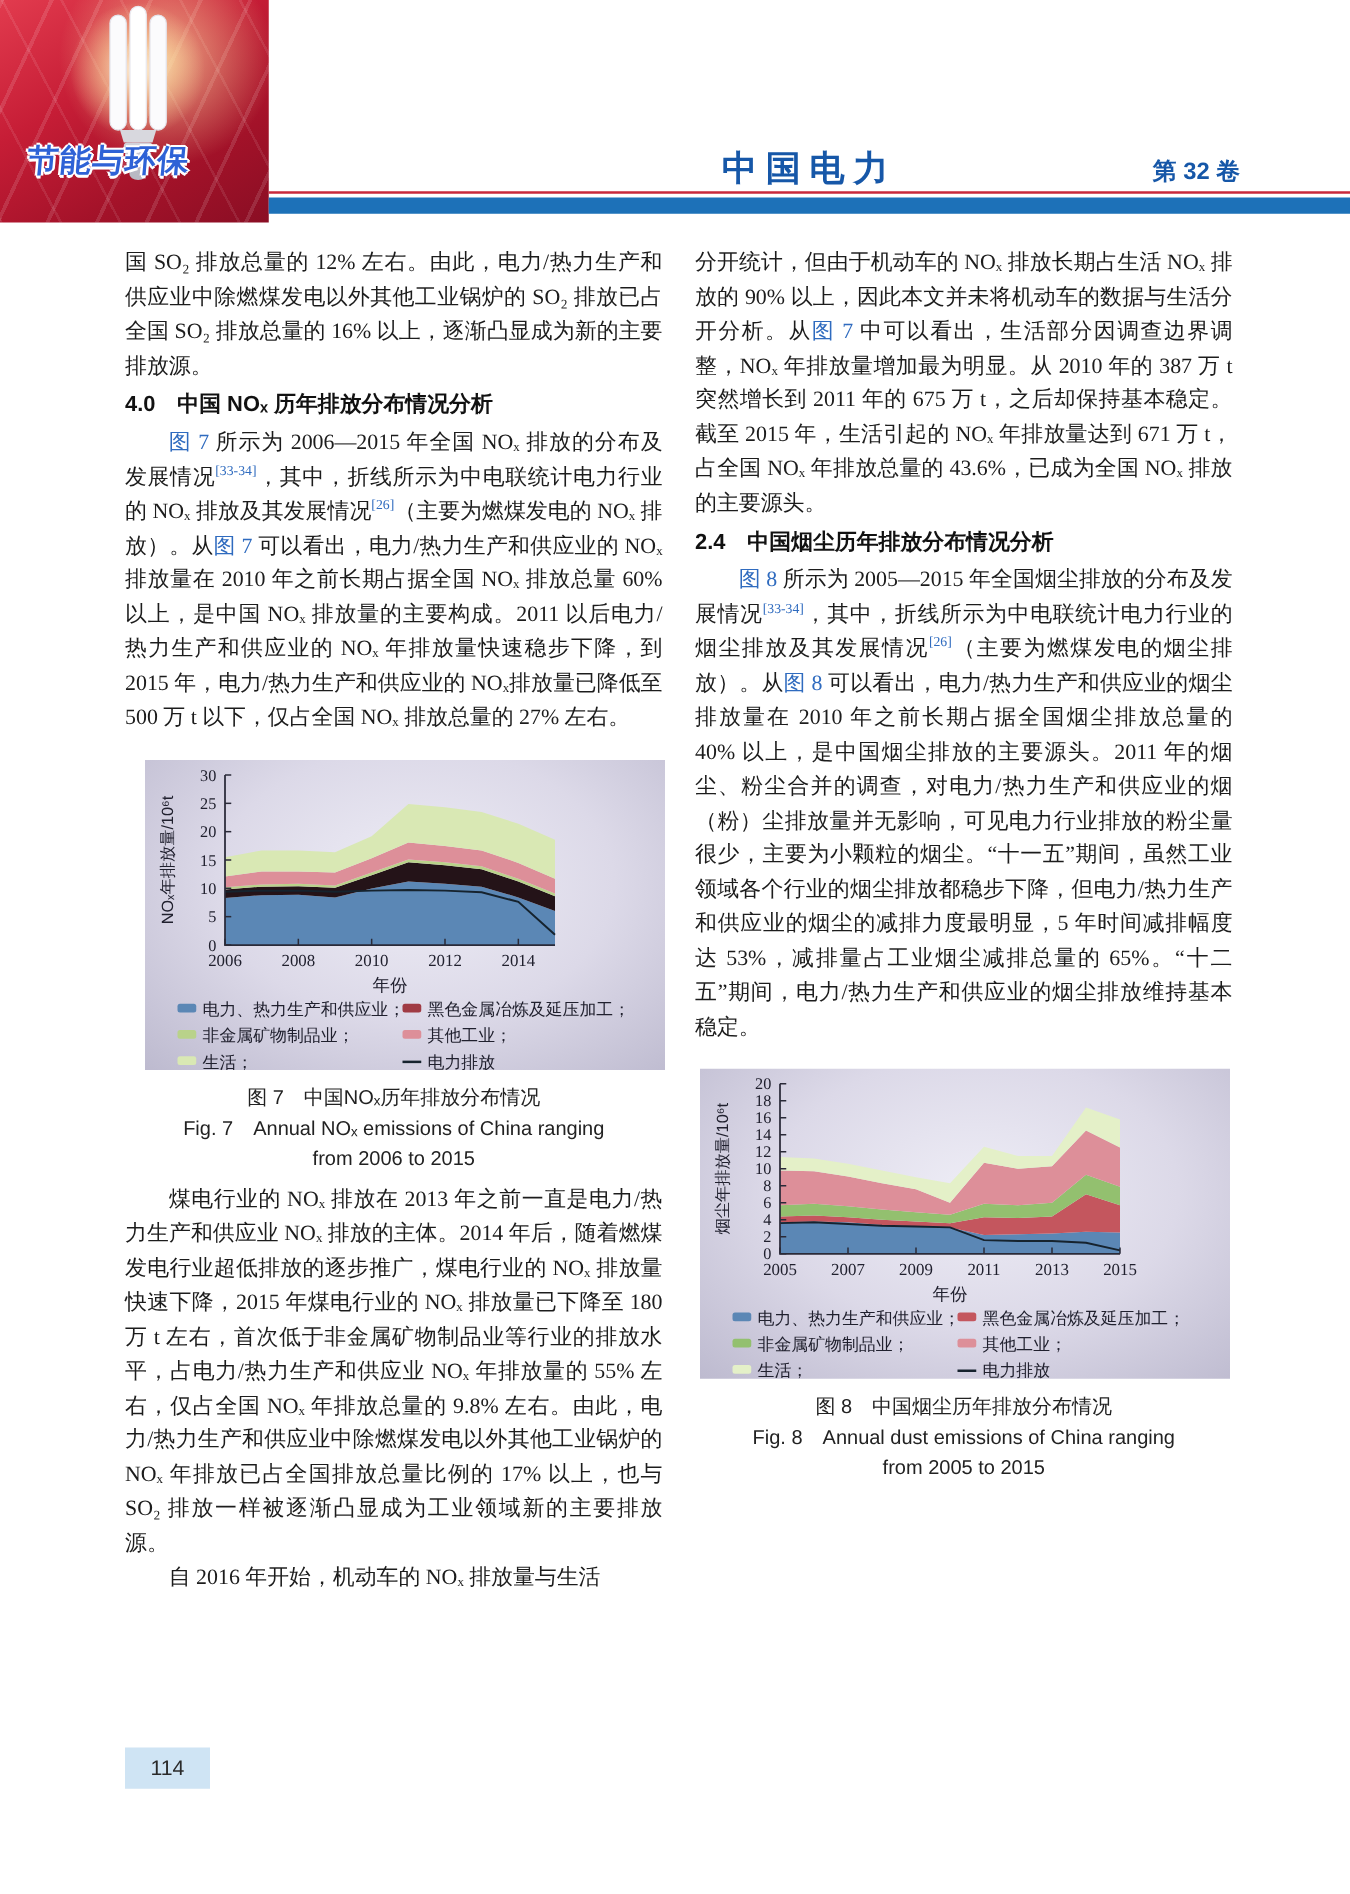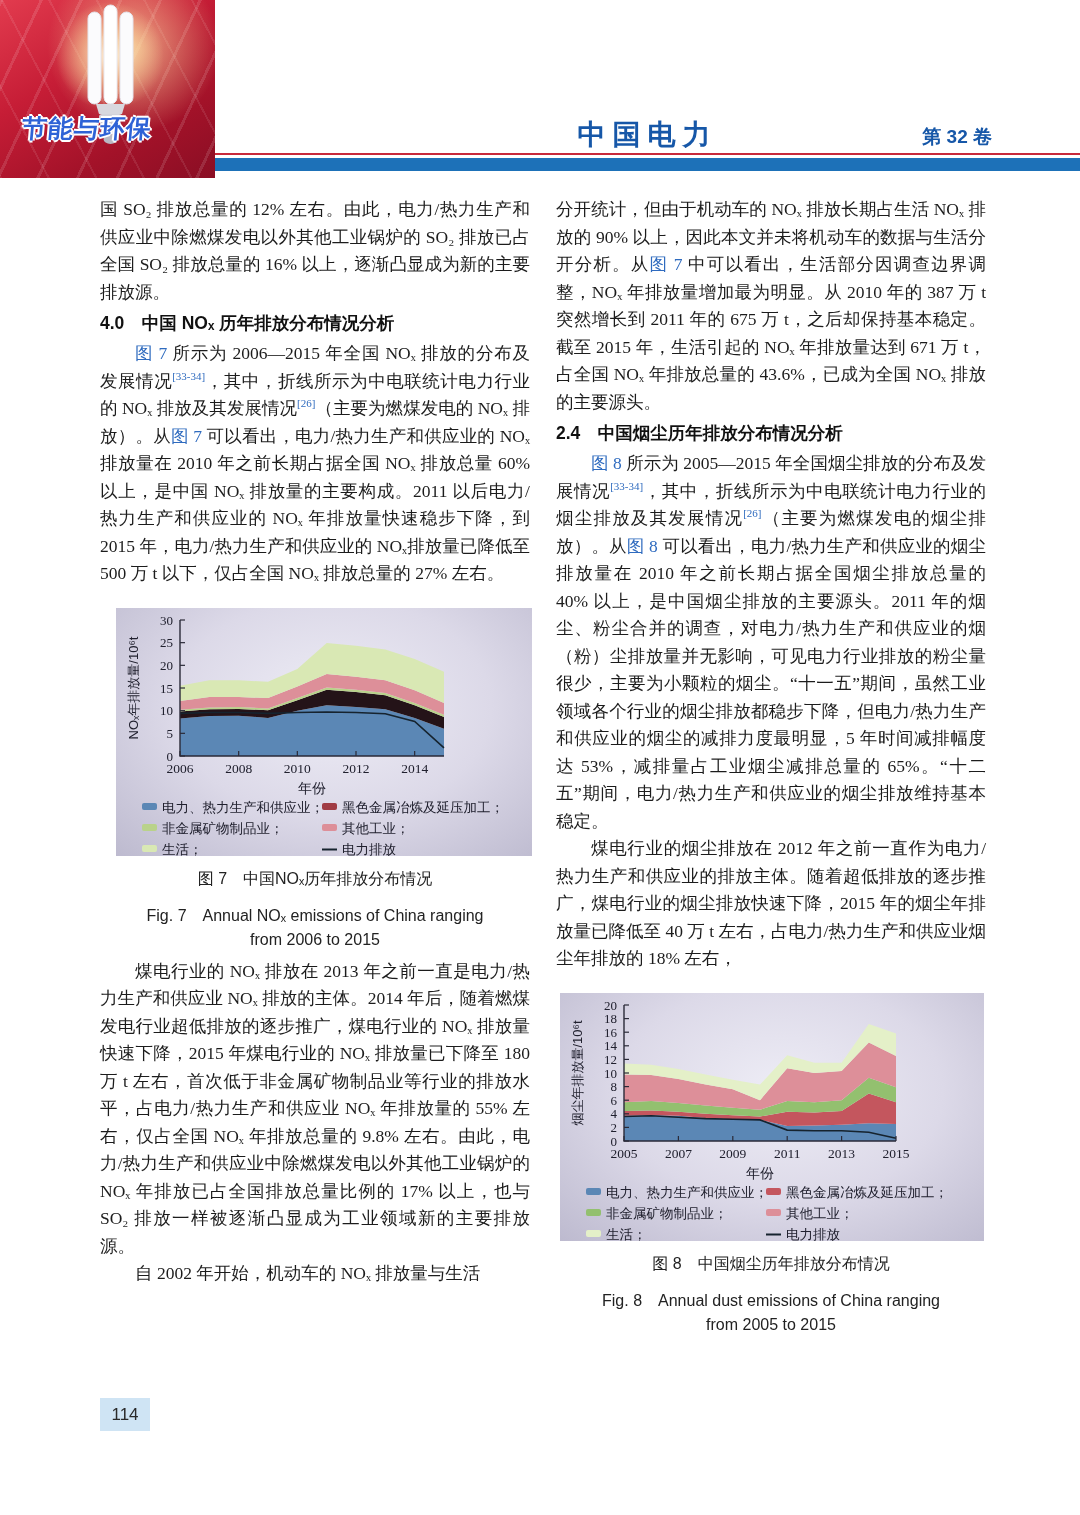--- a/index.html
+++ b/index.html
@@ -38,23 +38,23 @@
 
   
   figure{margin:0;}
   .panel{margin:20px 0 10px 0;
     background:radial-gradient(ellipse at 52% 40%, #eeedf6 0%, #dcd9e8 52%, #bdbacf 100%);}
   .panel-f7{width:416px;height:248px;margin-left:16px;}
   .panel-f8{width:424px;height:248px;margin-left:4px;}
   .cap-cn{text-align:center;font-family:"Liberation Sans",sans-serif;font-weight:normal;
     font-size:16px;line-height:26px;color:#222;margin-top:8px;}
   .cap-en{text-align:center;font-family:"Liberation Sans",sans-serif;
-    font-size:16px;line-height:24px;color:#222;max-width:372px;margin:12px auto 6px auto;}
-
-  .pagenum{position:absolute;left:100px;top:1398px;width:50px;height:33px;
+    font-size:16px;line-height:24px;color:#222;max-width:372px;margin:0 auto 6px auto;}
+
+  .pagenum{position:absolute;left:100px;top:1398px;width:68px;height:33px;
     background:#cfe4f4;text-align:center;font-family:"Liberation Sans",sans-serif;
     font-size:17px;line-height:33px;color:#2a2a2a;}
 </style>
 </head>
 <body>
 
 <div class="page">
 
   <div>
     <div class="brand">
@@ -137,28 +137,27 @@
             <line x1="206" y1="241.5" x2="221" y2="241.5" stroke="#16232e" stroke-width="2"></line>
             <text x="226" y="246" fill="#20202e" font-size="13.5" font-family="&quot;Liberation Sans&quot;, sans-serif">电力排放</text>
           </svg></div>
       <figcaption>
         <div class="cap-cn">图 7　中国NOₓ历年排放分布情况</div>
         <div class="cap-en">Fig. 7　Annual NOₓ emissions of China ranging from 2006 to 2015</div>
       </figcaption>
     </figure>
 
     <p class="body indent"><span>煤电行业的 NOₓ 排放在 2013 年之前一直是电力/热力生产和供应业 NOₓ 排放的主体。2014 年后，随着燃煤发电行业超低排放的逐步推广，煤电行业的 NOₓ 排放量快速下降，2015 年煤电行业的 NOₓ 排放量已下降至 180 万 t 左右，首次低于非金属矿物制品业等行业的排放水平，占电力/热力生产和供应业 NOₓ 年排放量的 55% 左右，仅占全国 NOₓ 年排放总量的 9.8% 左右。由此，电力/热力生产和供应业中除燃煤发电以外其他工业锅炉的 NOₓ 年排放已占全国排放总量比例的 17% 以上，也与 SO₂ 排放一样被逐渐凸显成为工业领域新的主要排放源。</span></p>
-    <p class="body indent"><span>自 2002 年开始，机动车的 NOₓ 排放量与生活</span></p>
+    <p class="body indent"><span>自 2016 年开始，机动车的 NOₓ 排放量与生活</span></p>
   </section>
 
   <section class="col col-right">
     <p class="body"><span>分开统计，但由于机动车的 NOₓ 排放长期占生活 NOₓ 排放的 90% 以上，因此本文并未将机动车的数据与生活分开分析。从</span><span class="link">图 7</span><span> 中可以看出，生活部分因调查边界调整，NOₓ 年排放量增加最为明显。从 2010 年的 387 万 t 突然增长到 2011 年的 675 万 t，之后却保持基本稳定。截至 2015 年，生活引起的 NOₓ 年排放量达到 671 万 t，占全国 NOₓ 年排放总量的 43.6%，已成为全国 NOₓ 排放的主要源头。</span></p>
     <h3 class="sec">2.4　中国烟尘历年排放分布情况分析</h3>
     <p class="body indent"><span class="link">图 8</span><span> 所示为 2005—2015 年全国烟尘排放的分布及发展情况</span><span class="ref">[33-34]</span><span>，其中，折线所示为中电联统计电力行业的烟尘排放及其发展情况</span><span class="ref">[26]</span><span>（主要为燃煤发电的烟尘排放）。从</span><span class="link">图 8</span><span> 可以看出，电力/热力生产和供应业的烟尘排放量在 2010 年之前长期占据全国烟尘排放总量的 40% 以上，是中国烟尘排放的主要源头。2011 年的烟尘、粉尘合并的调查，对电力/热力生产和供应业的烟（粉）尘排放量并无影响，可见电力行业排放的粉尘量很少，主要为小颗粒的烟尘。“十一五”期间，虽然工业领域各个行业的烟尘排放都稳步下降，但电力/热力生产和供应业的烟尘的减排力度最明显，5 年时间减排幅度达 53%，减排量占工业烟尘减排总量的 65%。“十二五”期间，电力/热力生产和供应业的烟尘排放维持基本稳定。</span></p>
-    <p class="body indent"><span>煤电行业的烟尘排放在 2012 年之前一直作为电力/热力生产和供应业的排放主体。随着超低排放的逐步推广，煤电行业的烟尘排放快速下降，2015 年的烟尘年排放量已降低至 40 万 t 左右，占电力/热力生产和供应业烟尘年排放的 18% 左右，</span></p>
 
     <figure>
       <div class="panel panel-f8"><svg width="424" height="248" viewBox="0 0 424 248">
             <path d="M64.0 122.8 L91.2 122.2 L118.4 122.8 L145.6 124.9 L172.8 126.2 L200.0 126.9 L227.2 133.0 L254.4 132.4 L281.6 131.7 L308.8 130.3 L336.0 131.0 L336.0 148.0 L308.8 148.0 L281.6 148.0 L254.4 148.0 L227.2 148.0 L200.0 148.0 L172.8 148.0 L145.6 148.0 L118.4 148.0 L91.2 148.0 L64.0 148.0 Z" fill="#5b87b5"></path>
             <path d="M64.0 118.1 L91.2 117.4 L118.4 118.8 L145.6 120.8 L172.8 122.2 L200.0 123.5 L227.2 118.8 L254.4 119.4 L281.6 118.1 L308.8 100.4 L336.0 109.2 L336.0 131.0 L308.8 130.3 L281.6 131.7 L254.4 132.4 L227.2 133.0 L200.0 126.9 L172.8 126.2 L145.6 124.9 L118.4 122.8 L91.2 122.2 L64.0 122.8 Z" fill="#c4565e"></path>
             <path d="M64.0 109.2 L91.2 107.9 L118.4 109.9 L145.6 112.6 L172.8 114.7 L200.0 116.7 L227.2 107.9 L254.4 109.2 L281.6 107.2 L308.8 84.8 L336.0 94.3 L336.0 109.2 L308.8 100.4 L281.6 118.1 L254.4 119.4 L227.2 118.8 L200.0 123.5 L172.8 122.2 L145.6 120.8 L118.4 118.8 L91.2 117.4 L64.0 118.1 Z" fill="#93c06f"></path>
             <path d="M64.0 81.4 L91.2 82.0 L118.4 86.1 L145.6 91.6 L172.8 96.3 L200.0 107.2 L227.2 75.2 L254.4 80.0 L281.6 78.0 L308.8 49.4 L336.0 63.0 L336.0 94.3 L308.8 84.8 L281.6 107.2 L254.4 109.2 L227.2 107.9 L200.0 116.7 L172.8 114.7 L145.6 112.6 L118.4 109.9 L91.2 107.9 L64.0 109.2 Z" fill="#dd8f99"></path>
             <path d="M64.0 70.5 L91.2 71.8 L118.4 75.9 L145.6 81.4 L172.8 86.8 L200.0 91.6 L227.2 62.3 L254.4 69.8 L281.6 69.8 L308.8 31.0 L336.0 40.6 L336.0 63.0 L308.8 49.4 L281.6 78.0 L254.4 80.0 L227.2 75.2 L200.0 107.2 L172.8 96.3 L145.6 91.6 L118.4 86.1 L91.2 82.0 L64.0 81.4 Z" fill="#e4f0c8"></path>
             <polyline points="64.0,123.5 91.2,122.8 118.4,124.2 145.6,125.6 172.8,126.2 200.0,126.9 227.2,137.1 254.4,137.8 281.6,137.8 308.8,139.2 336.0,145.3" fill="none" stroke="#16232e" stroke-width="1.6"></polyline>
             <path d="M64 12 L64 148 L336 148" fill="none" stroke="#2a2a38" stroke-width="1.4"></path>

